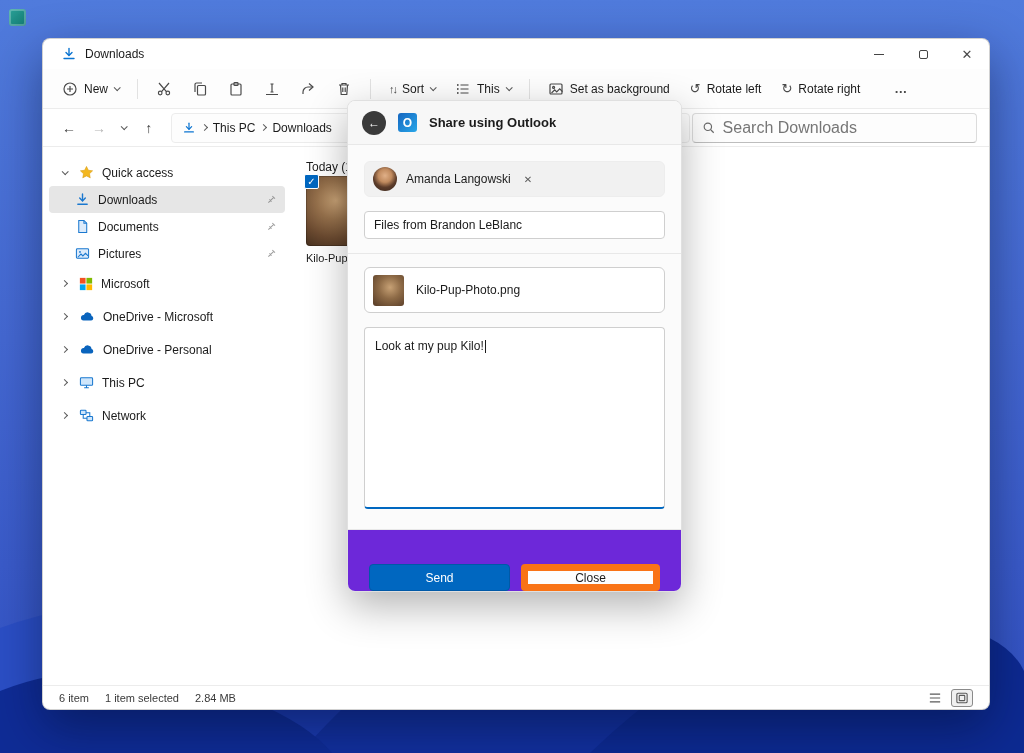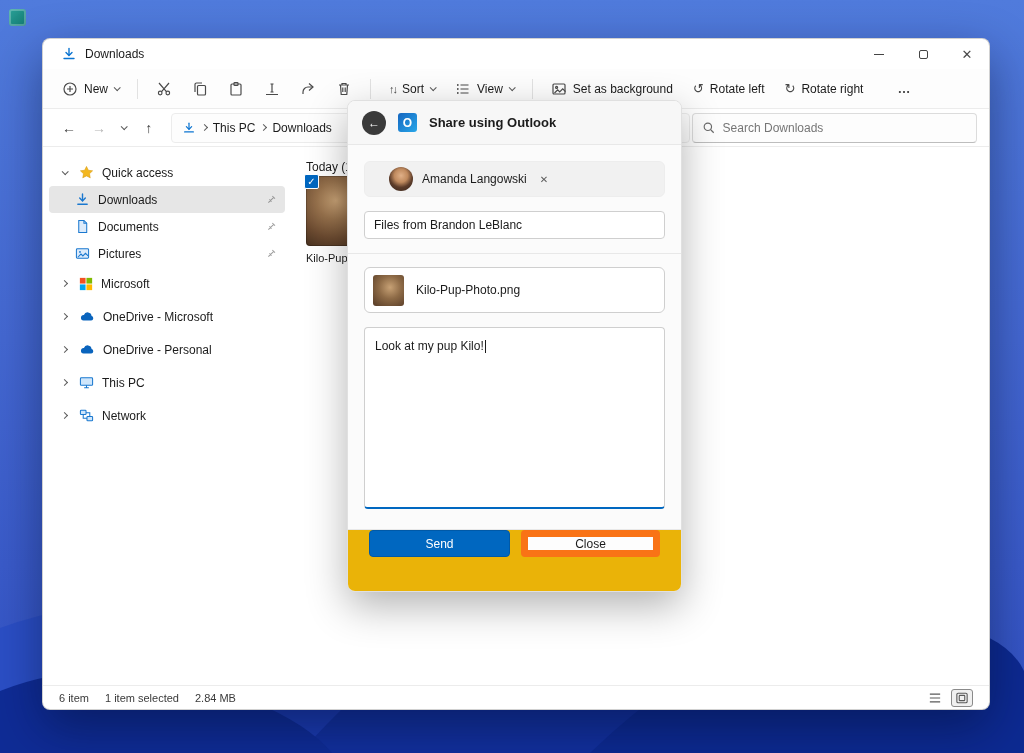--- a/index.html
+++ b/index.html
@@ -36,21 +36,21 @@
 
   .navbar { height:38px; display:flex; align-items:center; padding:0 12px; gap:2px; flex:0 0 auto;
             border-bottom:1px solid #ececec; background:#fff; }
   .nav-arrow { width:28px; height:28px; display:flex; align-items:center; justify-content:center;
                font-size:14px; color:#3a3a3a; border-radius:4px; }
   .nav-arrow.disabled { color:#b5b5b5; }
   .addressbar { margin-left:6px; width:520px; height:30px; border:1px solid #ececec; background:#fdfdfd;
                 border-radius:4px; display:flex; align-items:center; padding:0 10px; gap:6px; font-size:12px; }
   .searchbox { margin-left:auto; width:286px; height:30px; border:1px solid #dcdcdc; border-bottom-color:#bdbdbd;
                background:#fdfdfd; border-radius:4px; display:flex; align-items:center; padding:0 9px; gap:7px; }
-  .searchbox input { border:none; outline:none; background:transparent; font-size:12px; width:100%;
+  .searchbox input { border:none; outline:none; background:transparent; font-size:16px; width:100%;
                      font-family:"Liberation Sans","DejaVu Sans",sans-serif; color:#1b1b1b; }
   .searchbox input::placeholder { color:#767676; }
 
   .win-body { flex:1; display:flex; min-height:0; }
   .sidebar { width:248px; padding-top:12px; flex:0 0 auto; overflow:hidden; }
   .side-row { height:27px; display:flex; align-items:center; margin:0 6px; padding:0 8px; border-radius:4px;
               font-size:12px; gap:8px; position:relative; }
   .side-row.root { height:33px; }
   .side-row .chv { width:14px; display:flex; justify-content:center; flex:0 0 auto; }
   .side-row.child { padding-left:26px; }
@@ -78,39 +78,39 @@
             border:1px solid #e0e0e0; border-radius:8px; box-shadow:0 14px 40px rgba(0,0,0,.30); overflow:hidden; }
   .dlg-header { height:44px; display:flex; align-items:center; gap:12px; padding:0 14px;
                 background:#f7f7f7; border-bottom:1px solid #e8e8e8; }
   .back-btn { width:24px; height:24px; border-radius:50%; background:#3a3a3a; color:#fff; display:flex;
               align-items:center; justify-content:center; font-size:12px; flex:0 0 auto; }
   .outlook-ic { width:19px; height:19px; border-radius:3px; background:linear-gradient(135deg,#1566c0,#28a7e9);
                 color:#fff; font-size:12px; font-weight:bold; display:flex; align-items:center; justify-content:center; flex:0 0 auto; }
   .dlg-title { font-size:13px; font-weight:600; color:#1b1b1b; }
   .dlg-body { padding:16px 16px 0; }
   .chip-row { background:#f1f1f1; border:1px solid #ededed; border-radius:6px; height:36px;
-              display:flex; align-items:center; gap:9px; padding:0 24px; }
+              display:flex; align-items:center; gap:9px; padding:0 8px; }
   .avatar { width:24px; height:24px; border-radius:50%; flex:0 0 auto;
             background:radial-gradient(circle at 50% 36%, #e0b088 0%, #c08a5e 34%, #5c3c2a 60%, #35241c 100%); }
   .chip-name { font-size:12px; }
   .chip-x { font-size:10px; color:#5a5a5a; padding:2px 4px; }
   .subject-input { margin-top:14px; width:100%; height:28px; border:1px solid #cfcfcf; border-radius:4px;
                    background:#fff; font-size:12px; padding:0 9px; outline:none;
                    font-family:"Liberation Sans","DejaVu Sans",sans-serif; color:#1b1b1b; }
   .dlg-div { margin-top:14px; height:1px; background:#e8e8e8; margin-left:-16px; margin-right:-16px; }
   .attach-card { margin-top:13px; height:46px; border:1px solid #cfcfcf; border-radius:6px; background:#fff;
                  display:flex; align-items:center; gap:12px; padding:0 8px; }
   .attach-thumb { width:31px; height:31px; border-radius:3px; flex:0 0 auto;
                   background:radial-gradient(circle at 55% 40%, #c7a175 0%, #8d6a46 45%, #553a26 100%); }
   .attach-name { font-size:12px; }
   .msg-box { margin-top:14px; height:182px; border:1px solid #cfcfcf; border-bottom:2px solid #0067c0;
              border-radius:4px; background:#fff; padding:10px; font-size:12px; line-height:1.35; }
   .caret { display:inline-block; width:1px; height:13px; background:#1b1b1b; vertical-align:text-bottom; margin-left:1px; }
-  .dlg-footer { position:absolute; left:0; right:0; bottom:0; height:62px; background:#eab308;
-                border-top:1px solid #e8e8e8; display:flex; align-items:flex-start; padding:0 21px; gap:11px; }
+  .dlg-footer { position:absolute; left:0; right:0; bottom:0; height:62px; background:#6d28d9;
+                border-top:1px solid #e8e8e8; display:flex; align-items:flex-end; padding:0 21px; gap:11px; }
   .btn { height:27px; border-radius:4px; font-size:12px; display:flex; align-items:center; justify-content:center; }
   .btn-send { width:142px; background:#0067c0; border:1px solid #0059a7; color:#fff; }
   .btn-close { width:140px; background:#fdfdfd; border:7px solid #f97316; color:#1b1b1b; }
 </style>
 </head>
 <body>
 
 <div class="stage">
 
   <svg class="bloom" width="1024" height="300" viewBox="0 0 1024 300">
@@ -221,21 +221,21 @@
       </div>
       <div class="tbtn">
         <span class="ic">
           <svg width="16" height="16" viewBox="0 0 16 16" fill="none" stroke="#4a4a4a" stroke-width="1.2">
               <path d="M5.5 4h8M5.5 8h8M5.5 12h8"></path>
               <circle cx="2.8" cy="4" r="0.9" fill="#4a4a4a" stroke="none"></circle>
               <circle cx="2.8" cy="8" r="0.9" fill="#4a4a4a" stroke="none"></circle>
               <circle cx="2.8" cy="12" r="0.9" fill="#4a4a4a" stroke="none"></circle>
             </svg>
         </span>
-        <span>View</span>
+        <span>This</span>
         <span class="chev down small"></span>
       </div>
       <span class="tb-sep"></span>
       <div class="tbtn">
         <span class="ic">
           <svg width="16" height="16" viewBox="0 0 16 16" fill="none" stroke="#4a4a4a" stroke-width="1.2">
               <rect x="2" y="3" width="12" height="10" rx="1"></rect>
               <circle cx="5.6" cy="6.4" r="1"></circle>
               <path d="M3.5 12l3.2-3.2 2 2 3-3 2.8 2.8"></path>
             </svg>

